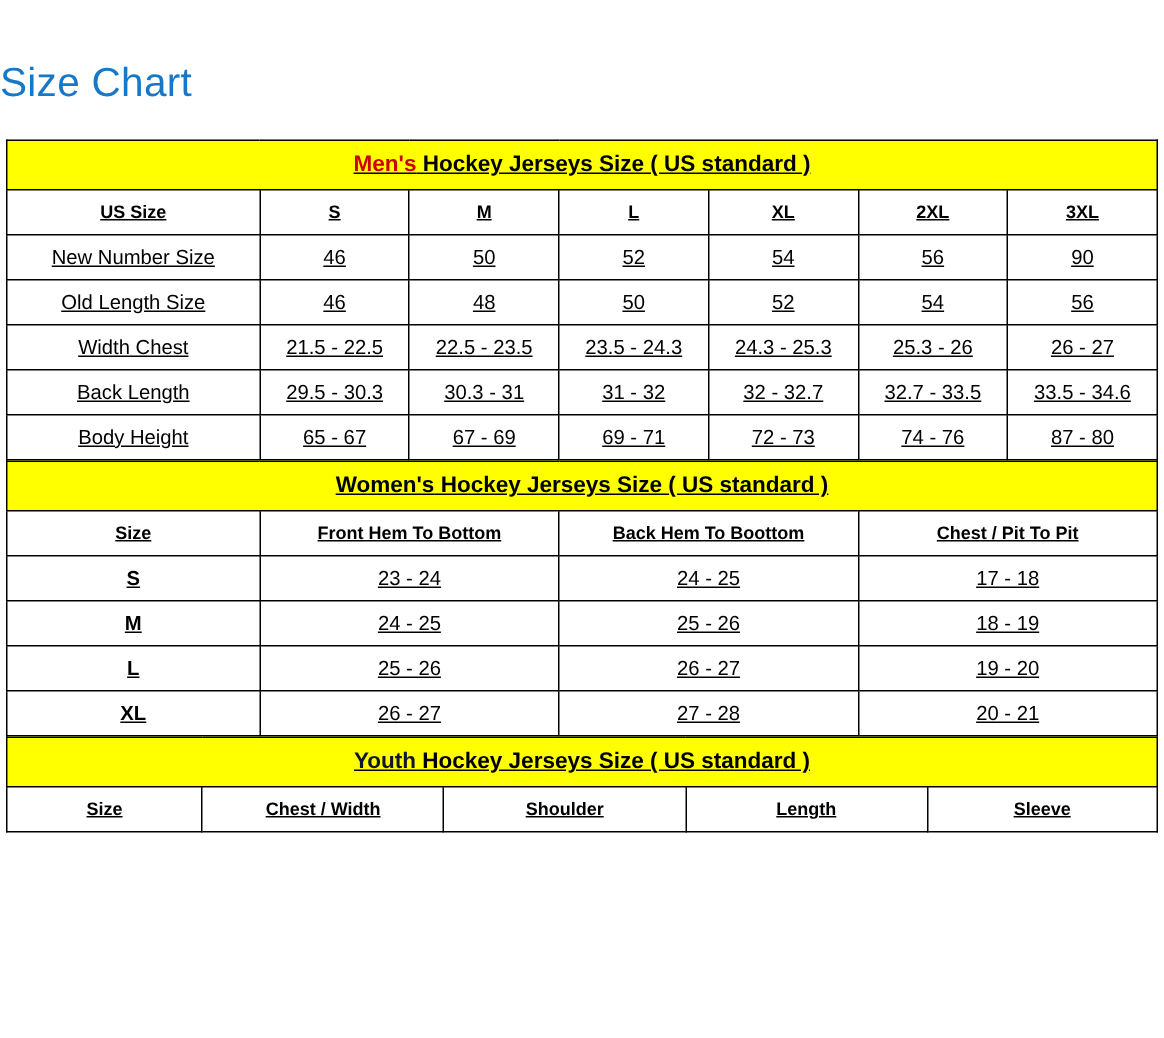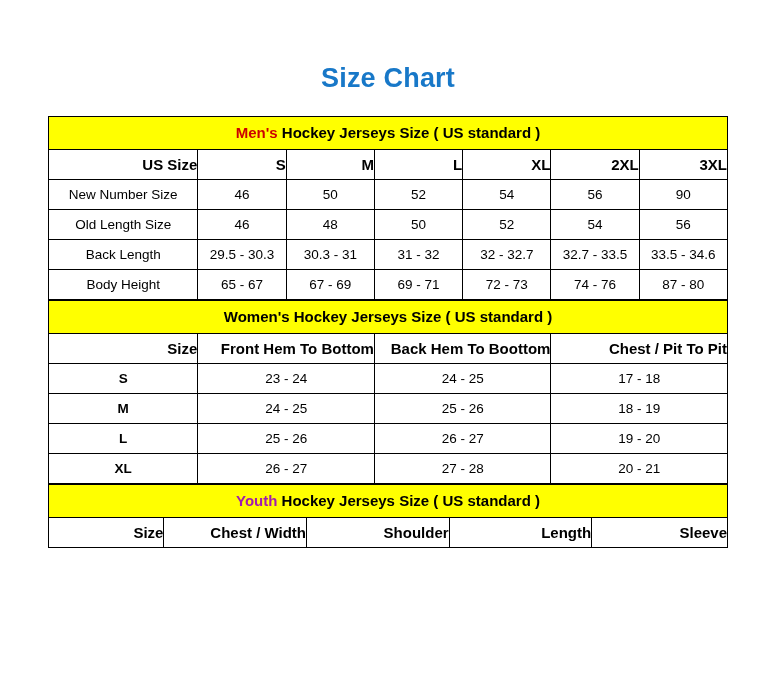--- a/index.html
+++ b/index.html
@@ -14,31 +14,31 @@
     color: #000000;
     overflow: hidden;
   }
   .page {
     width: 776px;
     height: 692px;
     position: relative;
     box-sizing: border-box;
   }
   .title {
-    text-align: center;
     color: #1878c8;
     font-size: 27px;
-    font-weight: bold;
-    padding-top: 64px;
+    font-weight: normal;
+    padding-top: 41px;
     line-height: 1.1;
     letter-spacing: 0.2px;
   }
   .tables-wrap {
     margin: 22px auto 0 auto;
-    width: 680px;
+    width: 768px;
+    text-decoration: underline;
   }
   table {
     border-collapse: collapse;
     width: 100%;
     table-layout: fixed;
   }
   td, th {
     border: 1px solid #000000;
     text-align: center;
     vertical-align: middle;
@@ -48,26 +48,25 @@
     font-weight: normal;
   }
   .section-header td {
     background: #ffff00;
     font-weight: bold;
     font-size: 15px;
     height: 32px;
   }
   .section-header .accent-men { color: #cc0000; }
   .section-header .accent-women { color: #000000; }
-  .section-header .accent-youth { color: #a21caf; }
+  .section-header .accent-youth { color: #0f172a; }
   .section-header .rest { color: #000000; }
   .col-head td {
     font-weight: bold;
-    font-size: 15px;
-    text-align: right;
+    font-size: 12px;
   }
   .rowlabel {
     font-weight: normal;
   }
   .bold-cell { font-weight: bold; }
   .tbl-block { margin-bottom: 0; }
 </style>
 </head>
 <body>
 
@@ -110,20 +109,29 @@
           <td>90</td>
         </tr>
         <tr>
           <td class="rowlabel">Old Length Size</td>
           <td>46</td>
           <td>48</td>
           <td>50</td>
           <td>52</td>
           <td>54</td>
           <td>56</td>
+        </tr>
+        <tr>
+          <td class="rowlabel">Width Chest</td>
+          <td>21.5 - 22.5</td>
+          <td>22.5 - 23.5</td>
+          <td>23.5 - 24.3</td>
+          <td>24.3 - 25.3</td>
+          <td>25.3 - 26</td>
+          <td>26 - 27</td>
         </tr>
         <tr>
           <td class="rowlabel">Back Length</td>
           <td>29.5 - 30.3</td>
           <td>30.3 - 31</td>
           <td>31 - 32</td>
           <td>32 - 32.7</td>
           <td>32.7 - 33.5</td>
           <td>33.5 - 34.6</td>
         </tr>

